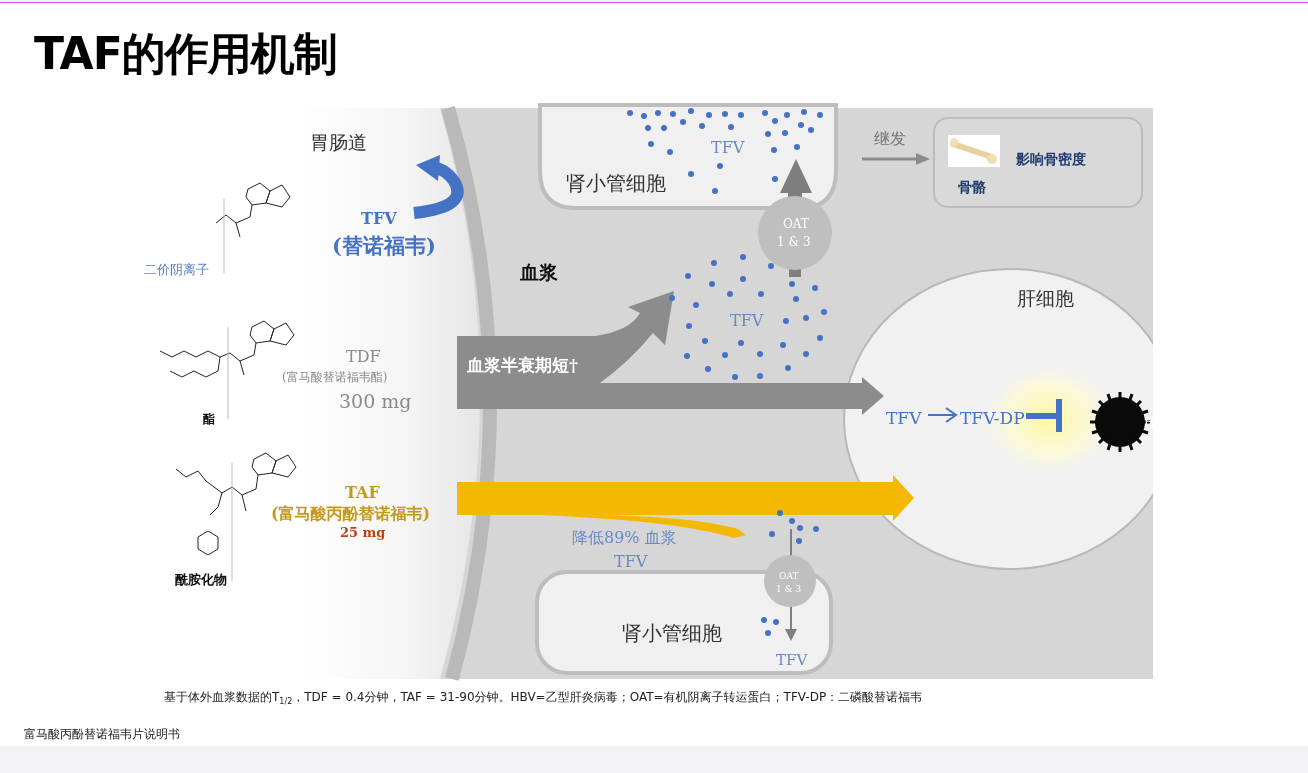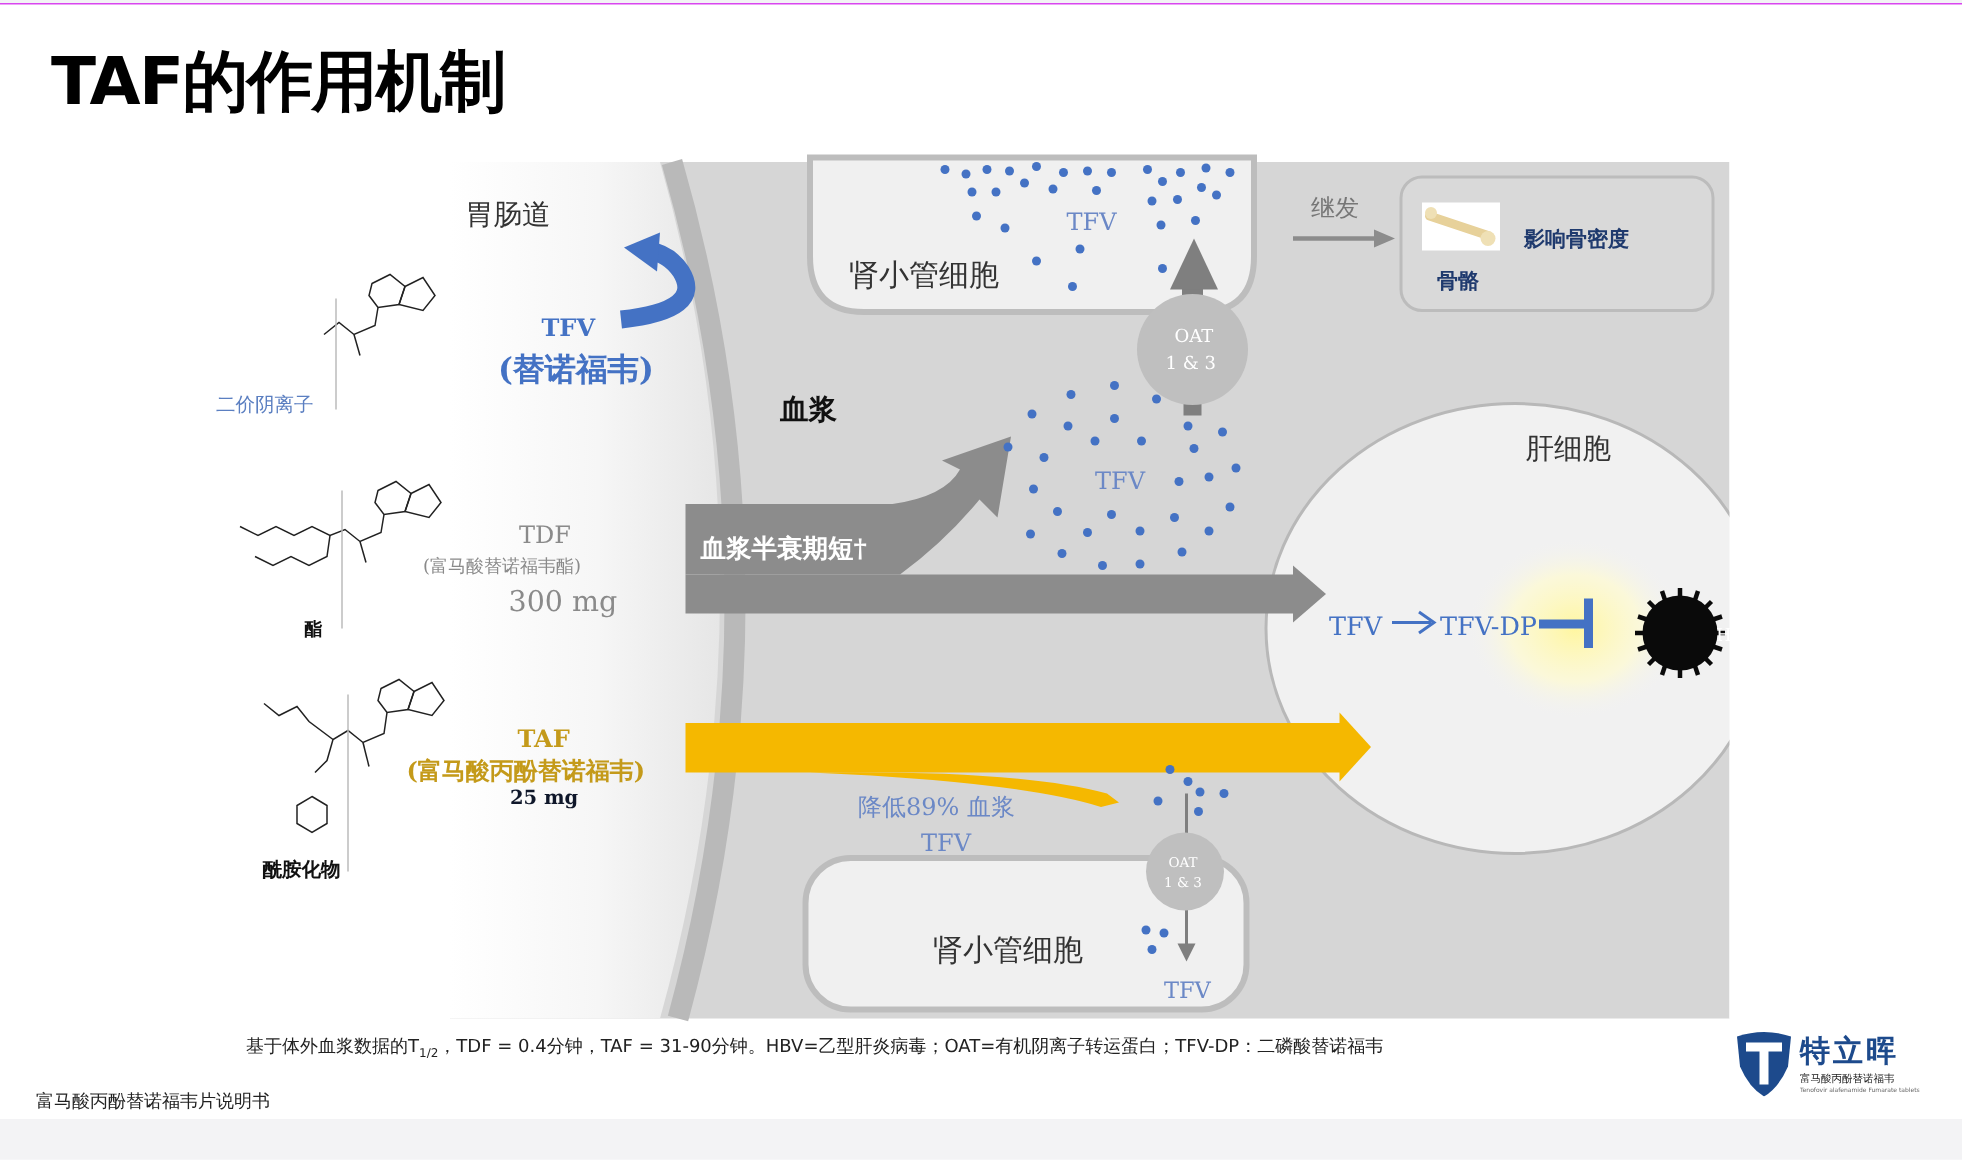--- a/index.html
+++ b/index.html
@@ -232,21 +232,21 @@
   <div class="lbl serif" style="left:332px;top:229px;font-size:21px;color:#4472c4;font-weight:bold;">(替诺福韦)</div>
 
   <div class="lbl serif" style="left:203px;top:408px;font-size:12px;color:#111;font-weight:bold;">酯</div>
   <div class="lbl serif" style="left:346px;top:344px;font-size:16px;color:#8a8a8a;">TDF</div>
   <div class="lbl serif" style="left:282px;top:366px;font-size:12px;color:#8a8a8a;">(富马酸替诺福韦酯)</div>
   <div class="lbl serif" style="left:339px;top:387px;font-size:19px;color:#8a8a8a;">300 mg</div>
 
   <div class="lbl serif" style="left:163px;top:568px;font-size:13px;color:#111;font-weight:bold;margin-left:12px;">酰胺化物</div>
   <div class="lbl serif" style="left:345px;top:480px;font-size:16px;color:#c49a1a;font-weight:bold;">TAF</div>
   <div class="lbl serif" style="left:271px;top:501px;font-size:16px;color:#c49a1a;font-weight:bold;">(富马酸丙酚替诺福韦)</div>
-  <div class="lbl serif" style="left:340px;top:522px;font-size:13px;color:#0f172a;font-weight:bold;">25 mg</div>
+  <div class="lbl serif" style="left:340px;top:522px;font-size:13px;color:#c2410c;font-weight:bold;">25 mg</div>
 
   <div class="lbl serif" style="left:310px;top:127px;font-size:19px;color:#333;">胃肠道</div>
   <div class="lbl serif" style="left:520px;top:257px;font-size:19px;color:#111;font-weight:bold;">血浆</div>
   <div class="lbl serif" style="left:566px;top:167px;font-size:20px;color:#333;">肾小管细胞</div>
   <div class="lbl serif" style="left:622px;top:617px;font-size:20px;color:#333;">肾小管细胞</div>
   <div class="lbl serif" style="left:1017px;top:283px;font-size:19px;color:#333;">肝细胞</div>
   <div class="lbl" style="left:958px;top:176px;font-size:14px;color:#1f3a6e;font-weight:bold;">骨骼</div>
   <div class="lbl" style="left:1016px;top:148px;font-size:14px;color:#1f3a6e;font-weight:bold;">影响骨密度</div>
   <div class="lbl serif" style="left:874px;top:126px;font-size:16px;color:#777;">继发</div>
 
@@ -261,24 +261,15 @@
   <div class="lbl serif" style="left:572px;top:525px;font-size:16px;color:#6b88c6;">降低89% 血浆</div>
   <div class="lbl serif" style="left:614px;top:549px;font-size:16px;color:#6b88c6;">TFV</div>
   <div class="lbl serif" style="left:776px;top:648px;font-size:15px;color:#6b88c6;">TFV</div>
 
   <div class="lbl serif" style="left:886px;top:405px;font-size:17px;color:#4472c4;">TFV</div>
   <div class="lbl serif" style="left:960px;top:405px;font-size:17px;color:#4472c4;">TFV-DP</div>
   <div class="lbl serif" style="left:1108px;top:413px;font-size:12px;color:#fff;margin-left:36px;">HBV</div>
 
   <div class="footnote"><span>基于体外血浆数据的T</span><sub>1/2</sub><span>，TDF = 0.4分钟，TAF = 31-90分钟。HBV=乙型肝炎病毒；OAT=有机阴离子转运蛋白；TFV-DP：二磷酸替诺福韦</span></div>
 
-  <div class="logo">
-    <svg width="40" height="44" viewBox="0 0 40 44" style="position:absolute;left:0;top:0;">
-      <path d="M2,4 Q20,-2 38,4 L36,24 Q30,38 20,44 Q10,38 4,24 Z" fill="#1d4a8c"></path>
-      <path d="M8,8 L32,8 L32,14 L23,14 L23,36 L17,36 L17,14 L8,14 Z" fill="#fff"></path>
-    </svg>
-    <div class="logo-name">特立晖</div>
-    <div class="logo-sub">富马酸丙酚替诺福韦</div>
-    <div class="logo-en">Tenofovir alafenamide Fumarate tablets</div>
-  </div>
 
   <div class="doc-source">富马酸丙酚替诺福韦片说明书</div>
 </div>
 
 </body></html>

